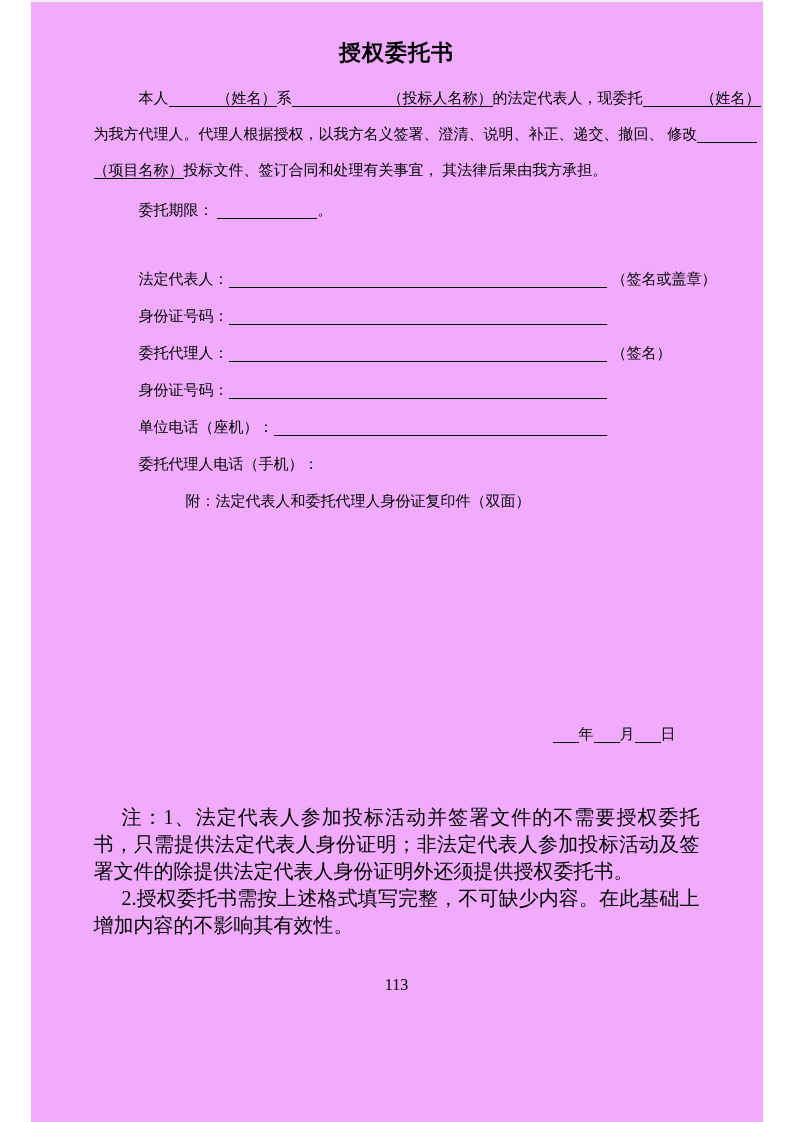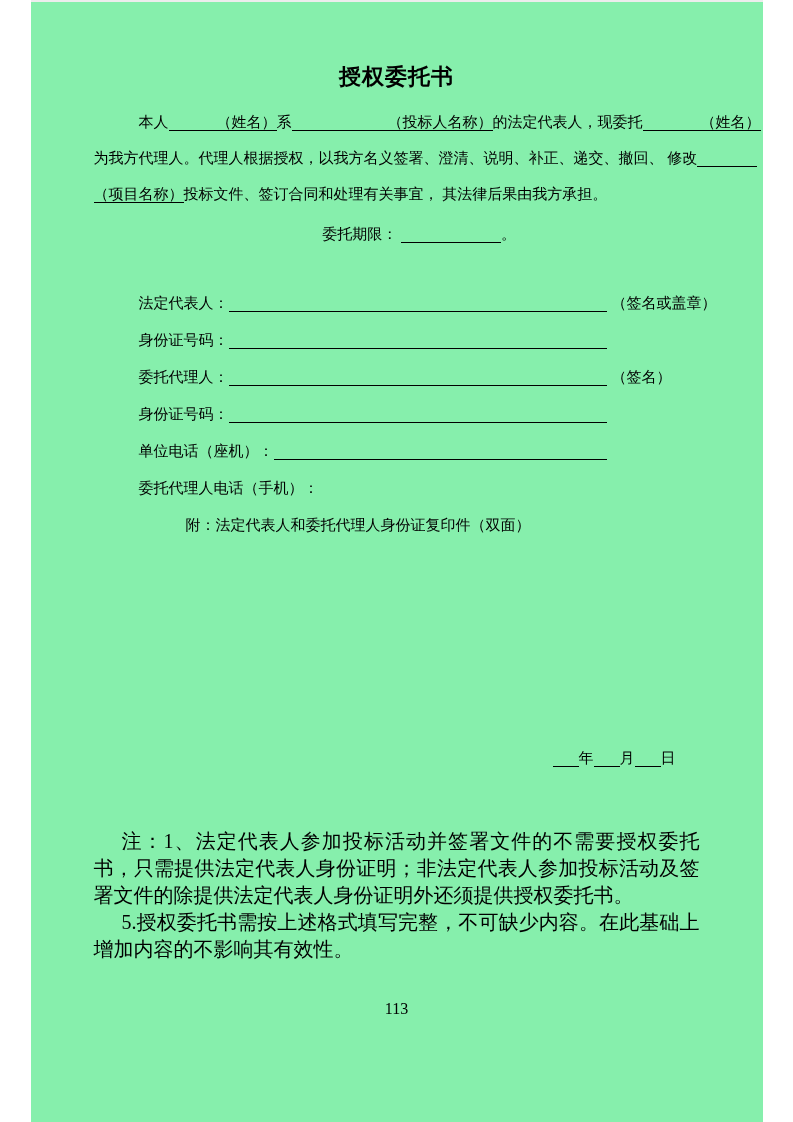--- a/index.html
+++ b/index.html
@@ -1,38 +1,38 @@
 <!DOCTYPE html>
 <html><head>
 <meta charset="utf-8">
 <style>
   html,body { margin:0; padding:0; background:#ffffff; }
   .page {
     position:relative;
     width:732px; height:1122px;
     margin:0 auto;
-    background:#86efac;
+    background:#f0abfc;
     color:#000000;
     font-family:"Liberation Serif","DejaVu Serif",serif;
     font-size:15px;
     box-sizing:border-box;
-    padding:60px 63px 0 63px;
+    padding:36px 63px 0 63px;
     border-top:2px solid #ededed;
     overflow:hidden;
   }
   .title {
     margin:0;
     font-size:22px;
     font-weight:700;
     text-align:center;
     line-height:30px;
     letter-spacing:1px;
   }
   .line { line-height:36px; height:36px; white-space:nowrap; }
-  .indent { padding-left:45px;text-align:center; }
+  .indent { padding-left:45px; }
   .intro { margin-top:12px; }
   .ul { border-bottom:1px solid #000; }
   .blank { border-bottom:1px solid #000; display:inline; }
   .period-line { margin-top:4px; }
   .sig-block { margin-top:33px; }
   .sig-row { line-height:37px; height:37px; padding-left:45px; white-space:nowrap; }
   .sig-suffix { margin-left:5px; }
   .attachment { line-height:37px; height:37px; padding-left:92px; white-space:nowrap; }
   .date-line {
     margin-top:196px;
@@ -104,18 +104,18 @@
   <div class="attachment">
     <span>附：法定代表人和委托代理人身份证复印件（双面）</span>
   </div>
 
   <div class="date-line">
     <span class="blank" style="padding-left:26px"></span><span>年</span><span class="blank" style="padding-left:26px"></span><span>月</span><span class="blank" style="padding-left:26px"></span><span>日</span>
   </div>
 
   <div class="notes">
     <p class="note-para">注：1、法定代表人参加投标活动并签署文件的不需要授权委托书，只需提供法定代表人身份证明；非法定代表人参加投标活动及签署文件的除提供法定代表人身份证明外还须提供授权委托书。</p>
-    <p class="note-para">5.授权委托书需按上述格式填写完整，不可缺少内容。在此基础上增加内容的不影响其有效性。</p>
+    <p class="note-para">2.授权委托书需按上述格式填写完整，不可缺少内容。在此基础上增加内容的不影响其有效性。</p>
   </div>
 
   <div class="page-number">113</div>
 
 </div>
 
 </body></html>

